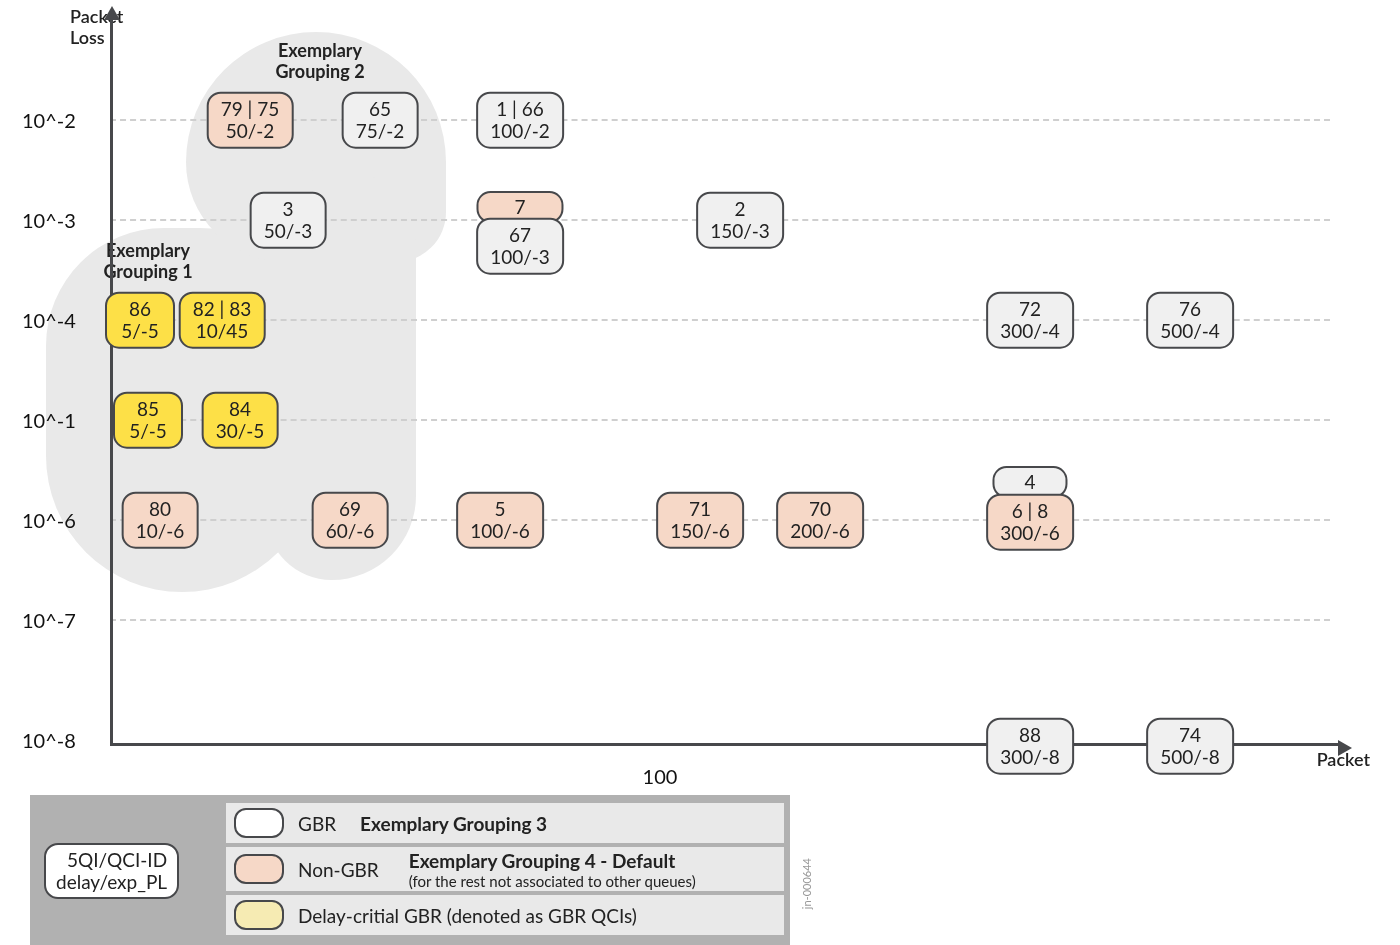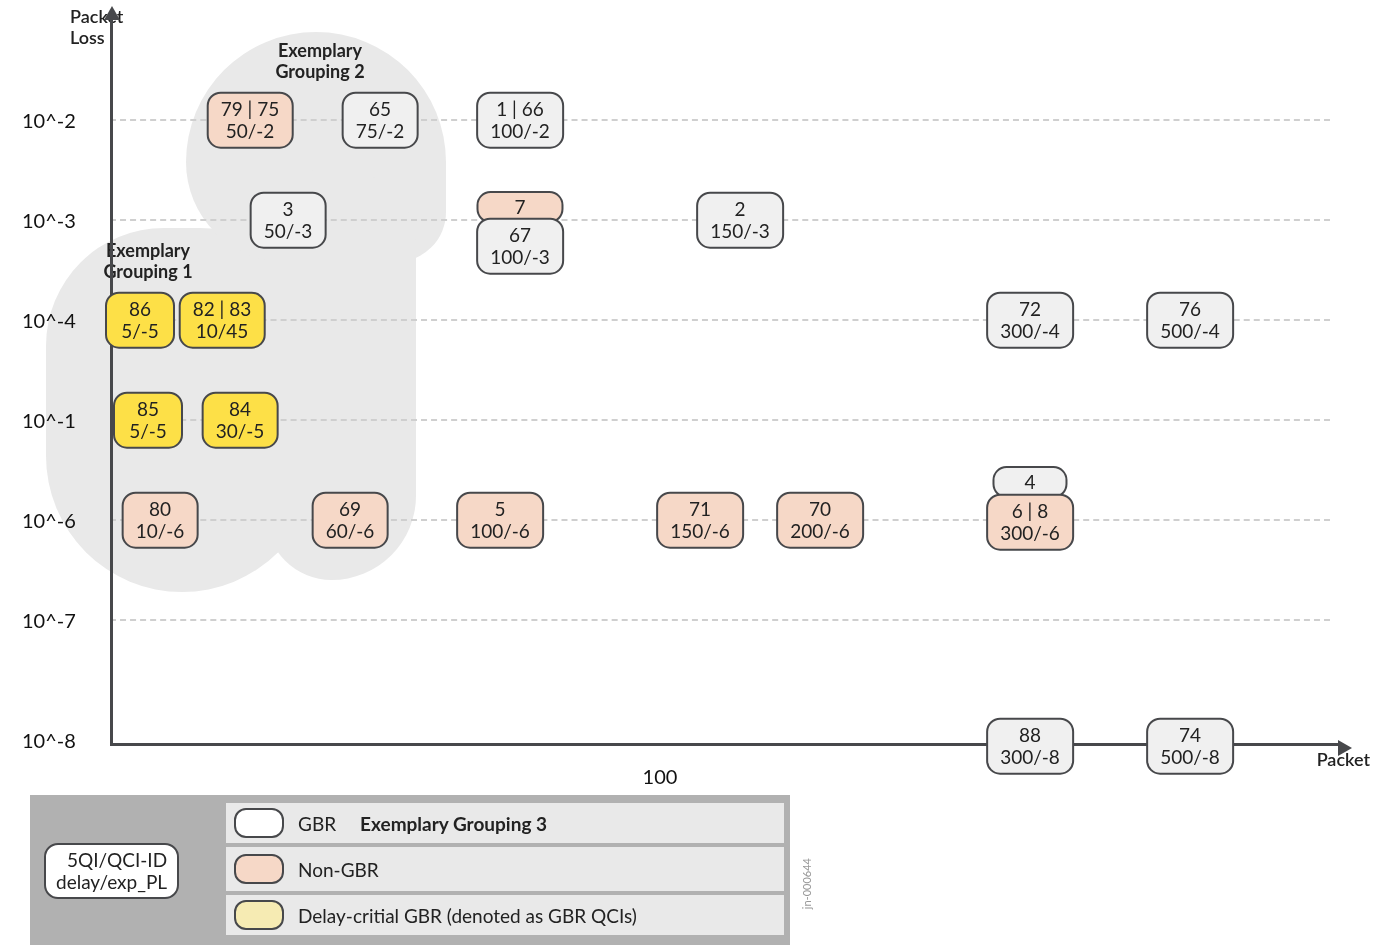--- a/index.html
+++ b/index.html
@@ -303,20 +303,24 @@
   </div>
 
   <div class="legend-row" style="top:8px;">
     <div class="legend-swatch" style="background:#fff;"></div>
     <span class="legend-text">GBR</span>
     <span class="legend-extra">Exemplary Grouping 3</span>
   </div>
   <div class="legend-row" style="top:52px; height:44px;">
     <div class="legend-swatch" style="background:#f6d8c7;"></div>
     <span class="legend-text">Non-GBR</span>
+    <span class="legend-extra" style="margin-left:30px;">
+      <span>Exemplary Grouping 4 - Default</span>
+      <span class="legend-extra-sub">(for the rest not associated to other queues)</span>
+    </span>
   </div>
   <div class="legend-row" style="top:100px;">
     <div class="legend-swatch" style="background:#f6ebb3;"></div>
     <span class="legend-text">Delay-critial GBR (denoted as GBR QCIs)</span>
   </div>
 </div>
 
 <div class="image-id">jn-000644</div>
 
 </body></html>

